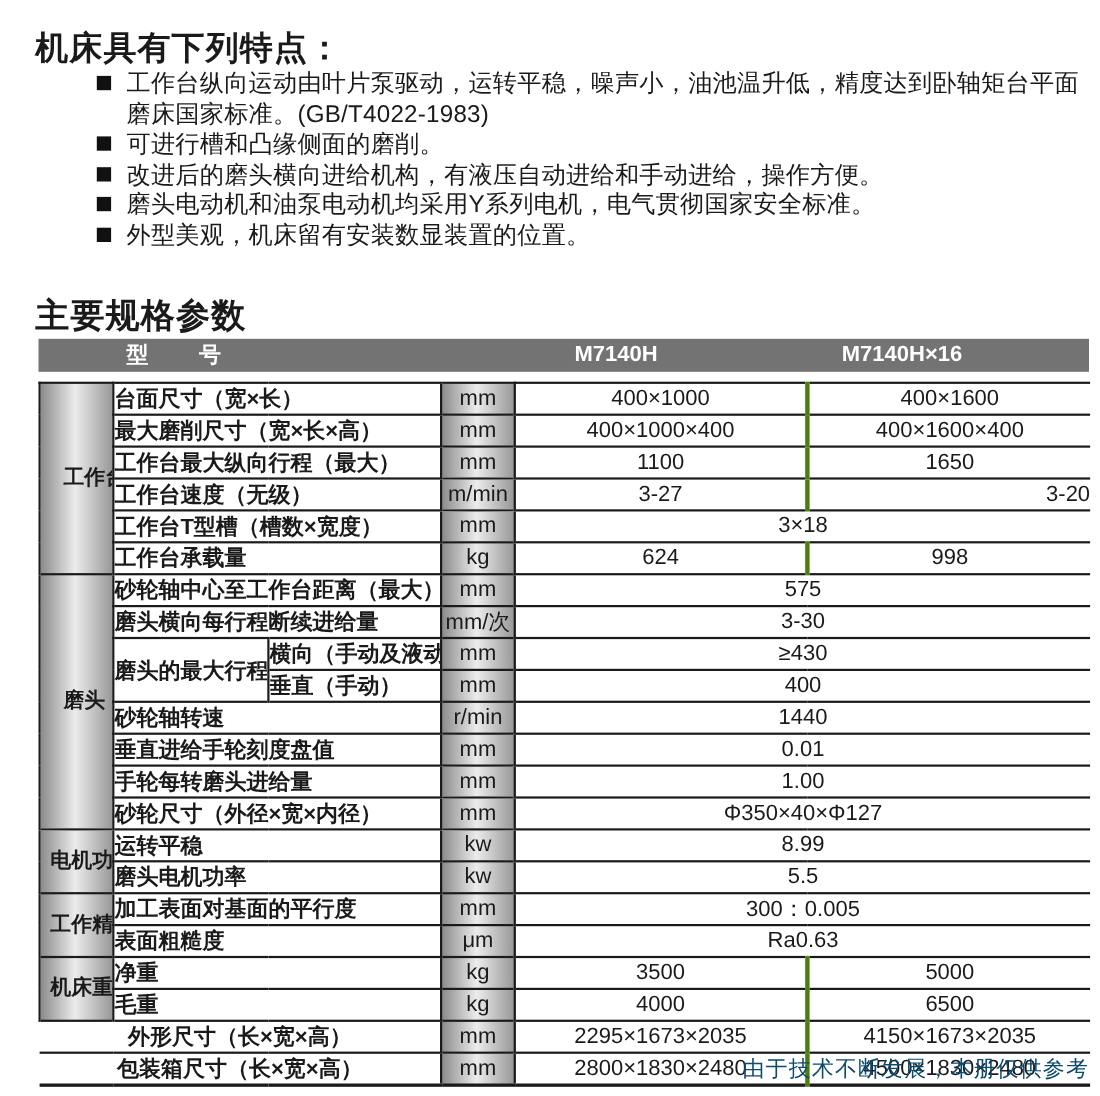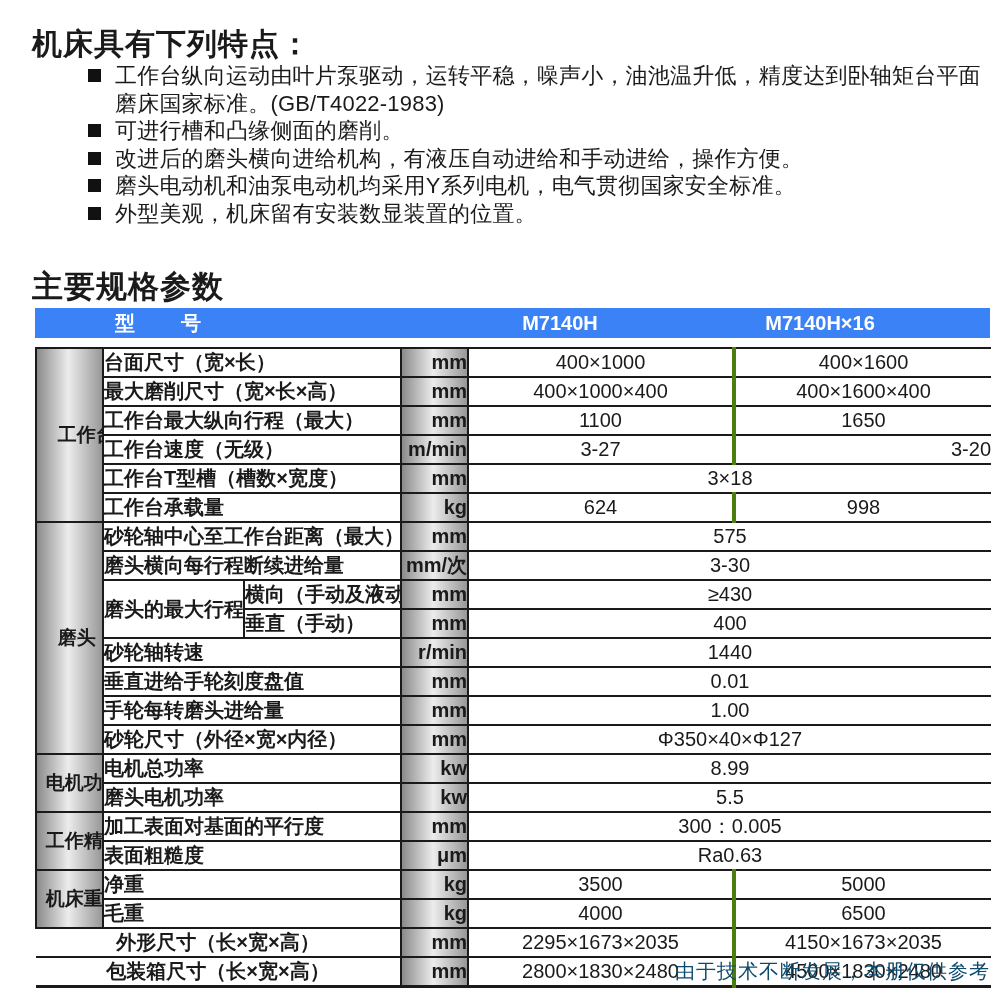--- a/index.html
+++ b/index.html
@@ -16,21 +16,21 @@
   .sq{
     flex:0 0 13px;width:13px;height:13px;background:#111;margin:7px 14px 0 0;
   }
   .ftext{font-size:22px;letter-spacing:0.2px;}
   
   #specs-title{
     position:absolute;left:32px;top:266px;font-size:31px;font-weight:bold;letter-spacing:1px;
   }
   
   #model-bar{
-    position:absolute;left:35px;top:308px;width:955px;height:30px;background:#3b82f6;
+    position:absolute;left:35px;top:308px;width:955px;height:30px;background:#737373;
   }
   .bar-label{position:absolute;top:50%;color:#ffffff;font-weight:bold;font-size:20px;white-space:nowrap;}
   #model-label{left:80px;transform:translateY(-50%);letter-spacing:2px;}
   #model-a{left:525px;transform:translate(-50%,-50%);}
   #model-b{left:785px;transform:translate(-50%,-50%);}
   
   #spec-table{
     position:absolute;left:35px;top:347px;width:955px;
     border-collapse:collapse;table-layout:fixed;
   }
@@ -47,21 +47,21 @@
   }
   .vl{display:inline-block;word-break:break-all;text-align:center;font-weight:bold;font-size:19px;}
   .w1{width:1.25em;line-height:1.5;}
   .w2{width:2.5em;line-height:1.35;}
   td.p{font-weight:bold;font-size:19px;padding-left:11px;text-align:left;}
   td.pl{font-weight:bold;font-size:17px;padding-left:7px;text-align:left;}
   td.pr{font-weight:bold;font-size:17px;padding-left:8px;text-align:left;border-left:2px solid #1a1a1a;}
   td.u{
     background:linear-gradient(90deg,#8b8b8b 0%,#ececec 48%,#989898 100%);
     border-left:2px solid #1a1a1a;border-right:2px solid #1a1a1a;
-    text-align:right;font-size:19px;font-weight:bold;
+    text-align:center;font-size:19px;
   }
   td.v1{text-align:center;padding-right:78px;}
   td.v2{text-align:center;padding-right:84px;border-left:4px solid #4d7c0f;}
   td.v2.r{text-align:right;padding-right:58px;margin-top:17px;}
   td.vs{text-align:center;padding-left:178px;}
   td.vs.vs0{padding-left:0;}
   td.wide{font-weight:bold;font-size:19px;text-align:center;}
   
   #footer-note{
     position:absolute;right:10px;top:958px;font-size:20px;color:#0c4a6e;
@@ -189,21 +189,21 @@
         <td class="u">mm</td>
         <td class="vs" colspan="2">1.00</td>
       </tr>
       <tr>
         <td class="p" colspan="2">砂轮尺寸（外径×宽×内径）</td>
         <td class="u">mm</td>
         <td class="vs" colspan="2">Φ350×40×Φ127</td>
       </tr>
       <tr class="tk">
         <td class="g" rowspan="2"><span class="vl w2">电机功率</span></td>
-        <td class="p" colspan="2">电机总功率</td>
+        <td class="p" colspan="2">运转平稳</td>
         <td class="u">kw</td>
         <td class="vs vs0" colspan="2">8.99</td>
       </tr>
       <tr>
         <td class="p" colspan="2">磨头电机功率</td>
         <td class="u">kw</td>
         <td class="vs" colspan="2">5.5</td>
       </tr>
       <tr class="tk">
         <td class="g" rowspan="2"><span class="vl w2">工作精度</span></td>

